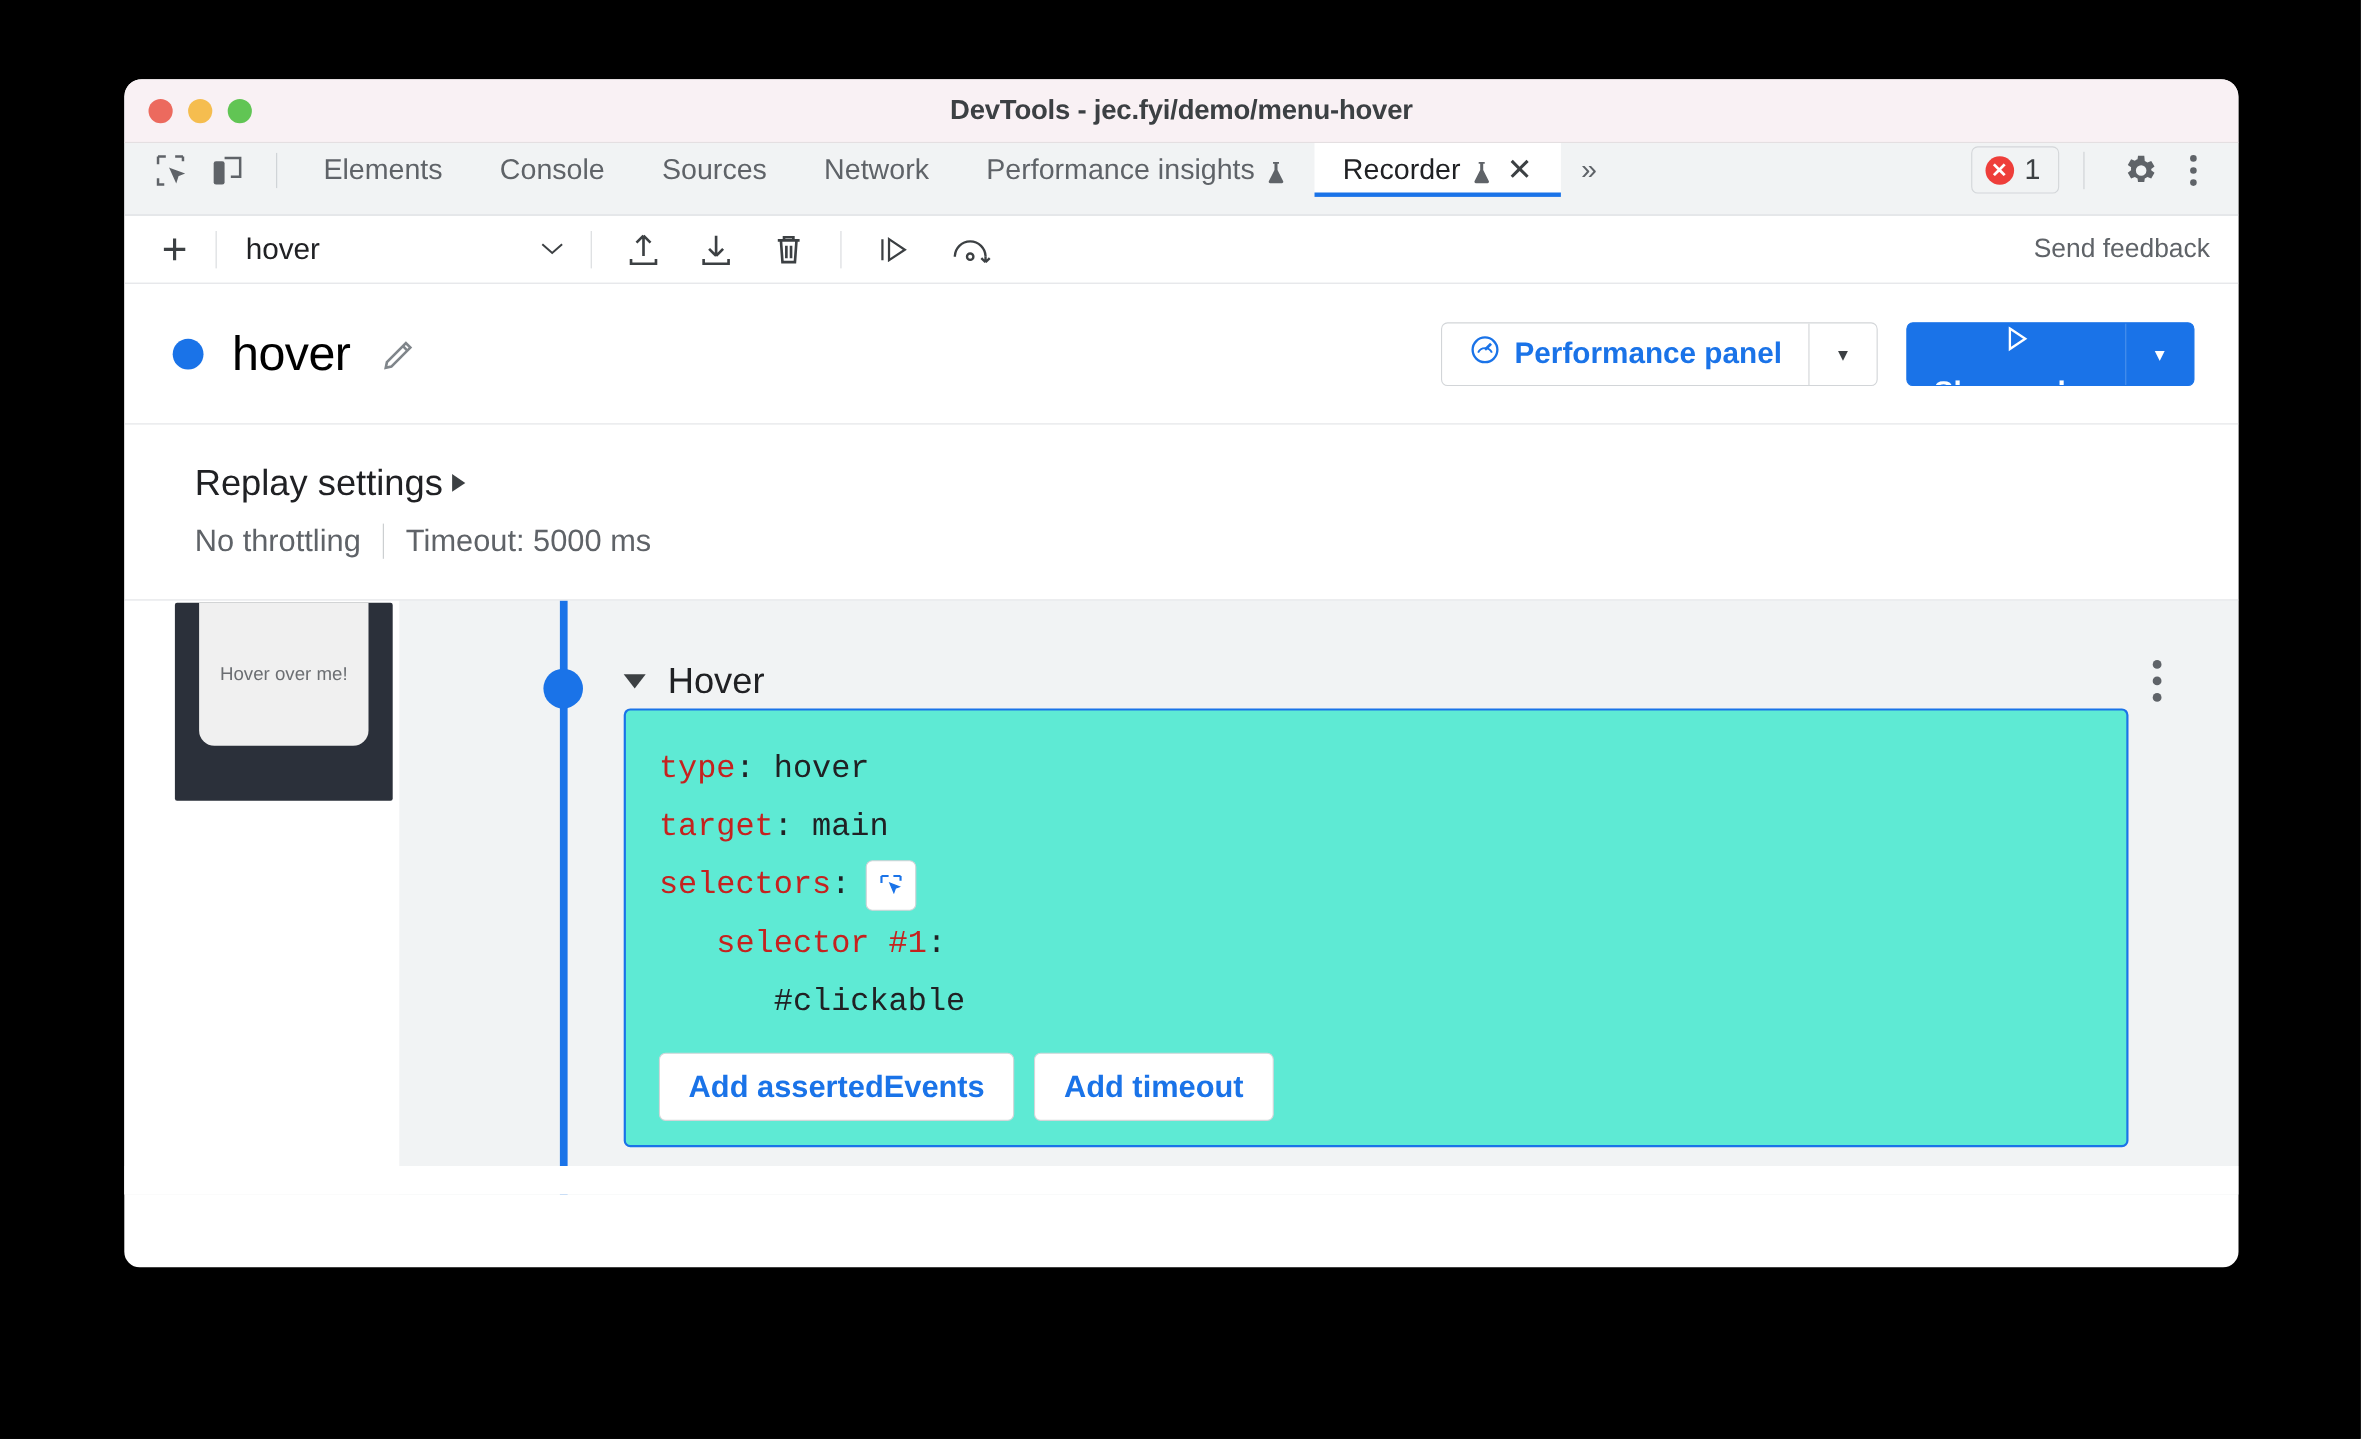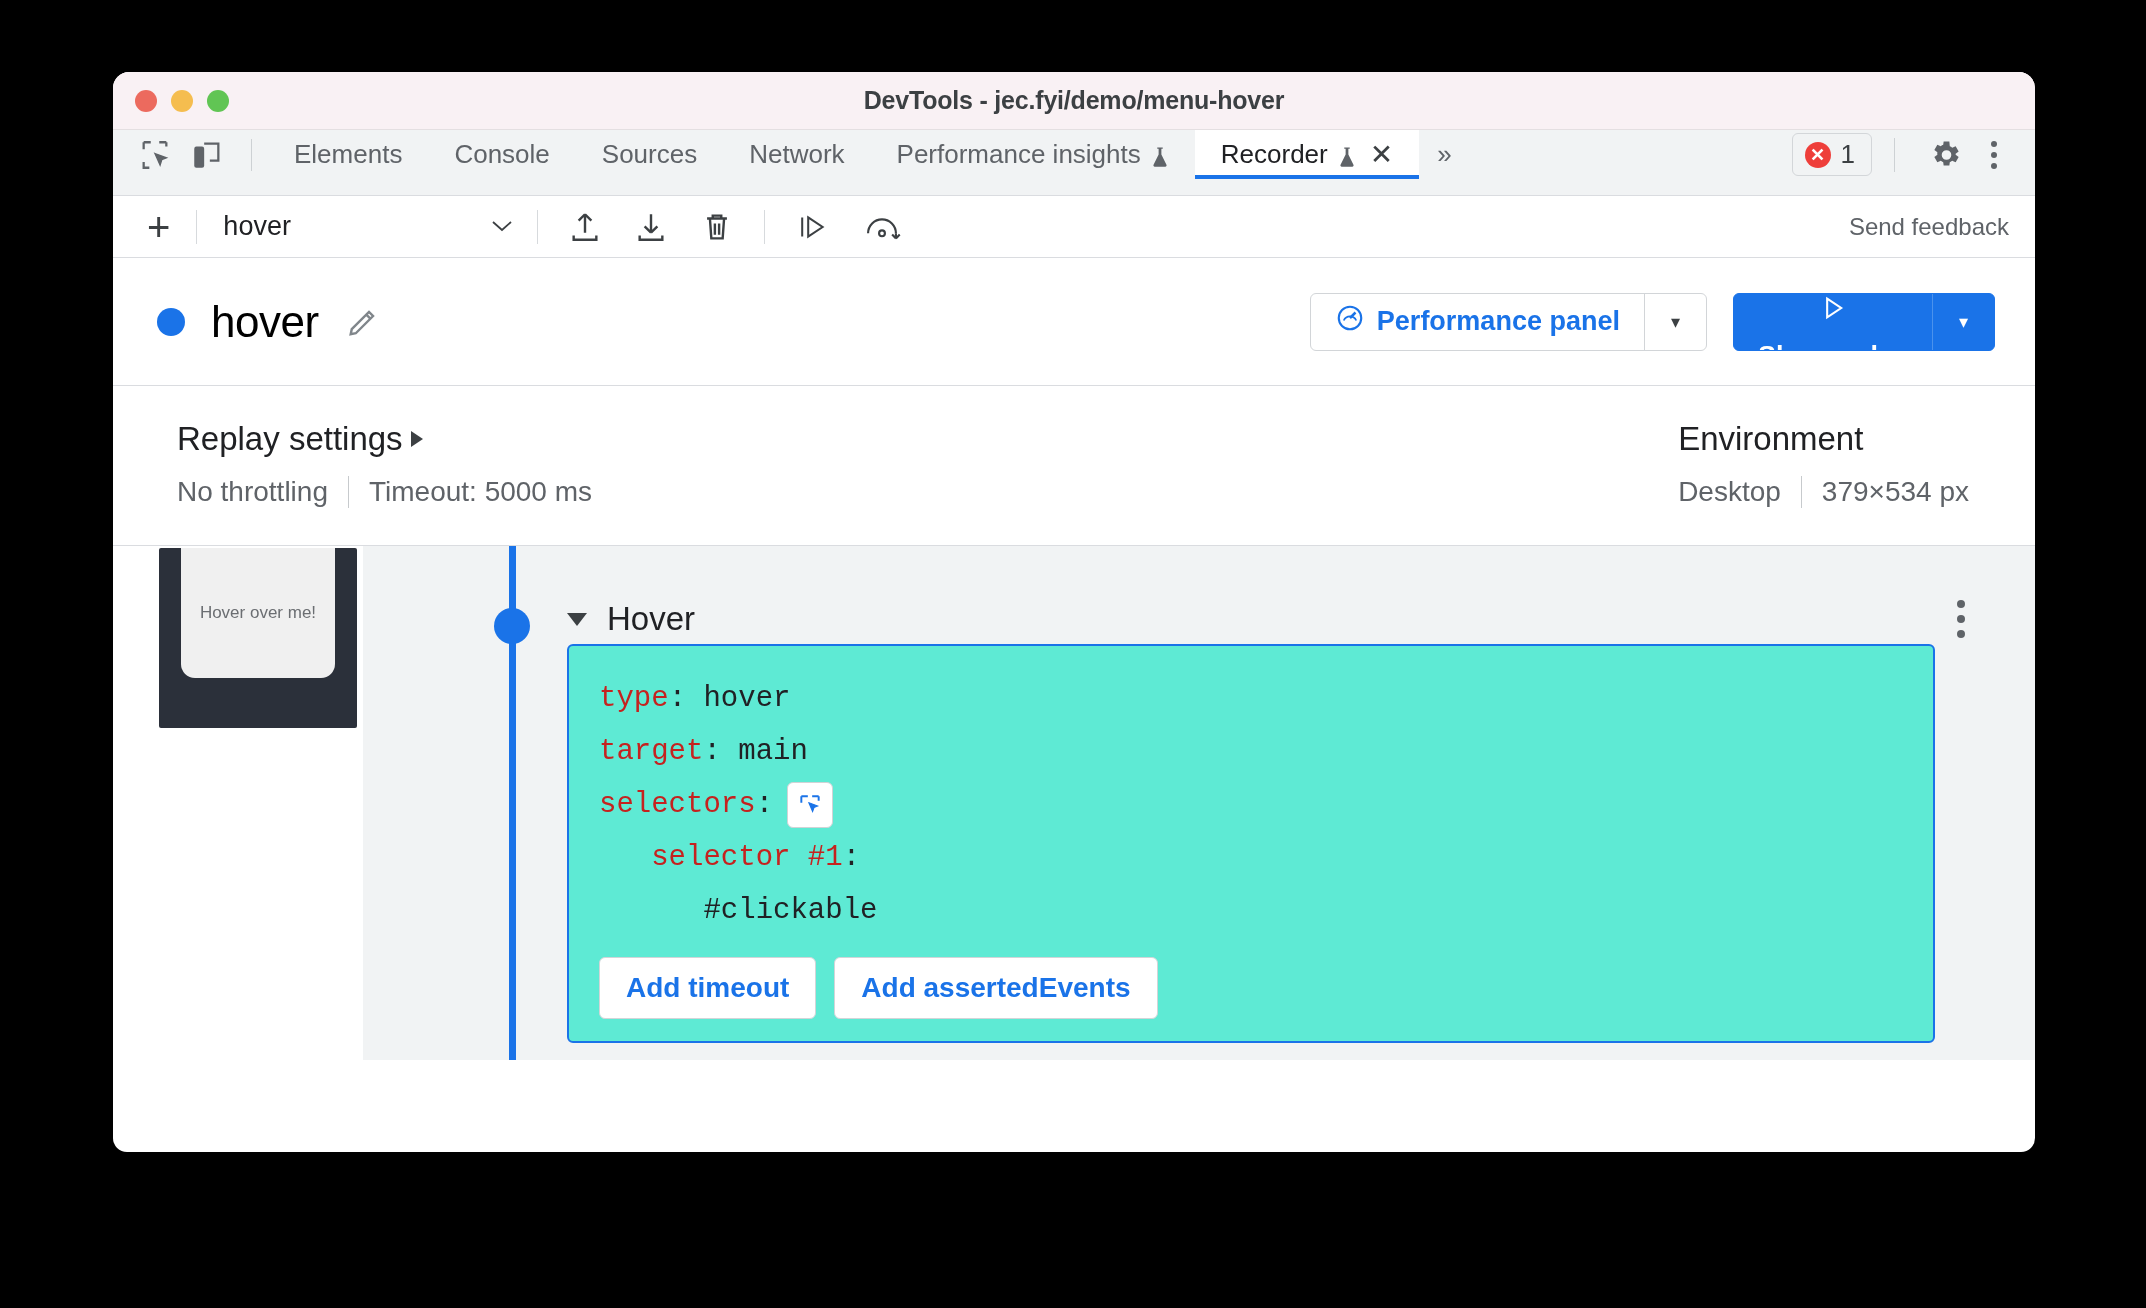--- a/index.html
+++ b/index.html
@@ -540,28 +540,20 @@
         <div class="s-title">
           <span>Replay settings</span>
           <span class="tri-right"></span>
         </div>
         <div class="s-sub">
           <span>No throttling</span>
           <span class="divider"></span>
           <span>Timeout: 5000 ms</span>
         </div>
       </div>
-      <div class="settings-right">
-        <div class="s-title">Environment</div>
-        <div class="s-sub">
-          <span>Desktop</span>
-          <span class="divider"></span>
-          <span>379×534 px</span>
-        </div>
-      </div>
     </div>
 
     <div class="steps">
       <div class="thumb-col">
         <div class="thumb">
           <div class="thumb-inner">
             <span>Hover over me!</span>
           </div>
         </div>
       </div>
@@ -597,22 +589,22 @@
             </span>
           </div>
           <div class="code-line">
             <span class="k">   selector #1</span><span>:</span>
           </div>
           <div class="code-line">
             <span>      #clickable</span>
           </div>
 
           <div class="code-actions">
+            <button class="ghost-btn">Add assertedEvents</button>
             <button class="ghost-btn">Add timeout</button>
-            <button class="ghost-btn">Add assertedEvents</button>
           </div>
         </div>
       </div>
 
       <div class="bottom-strip"></div>
     </div>
 
   </div>
 </div>
 

